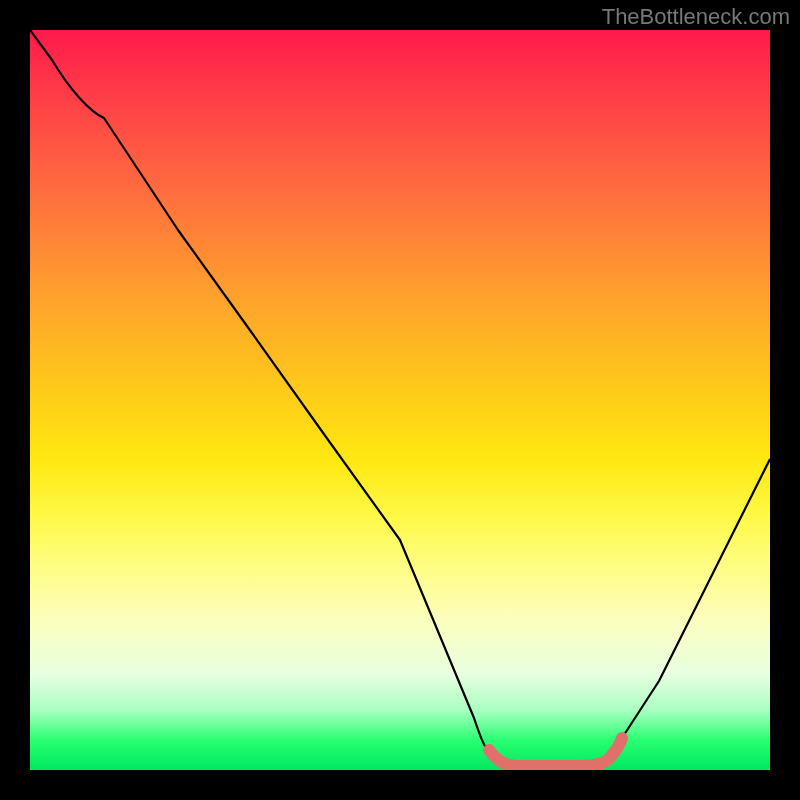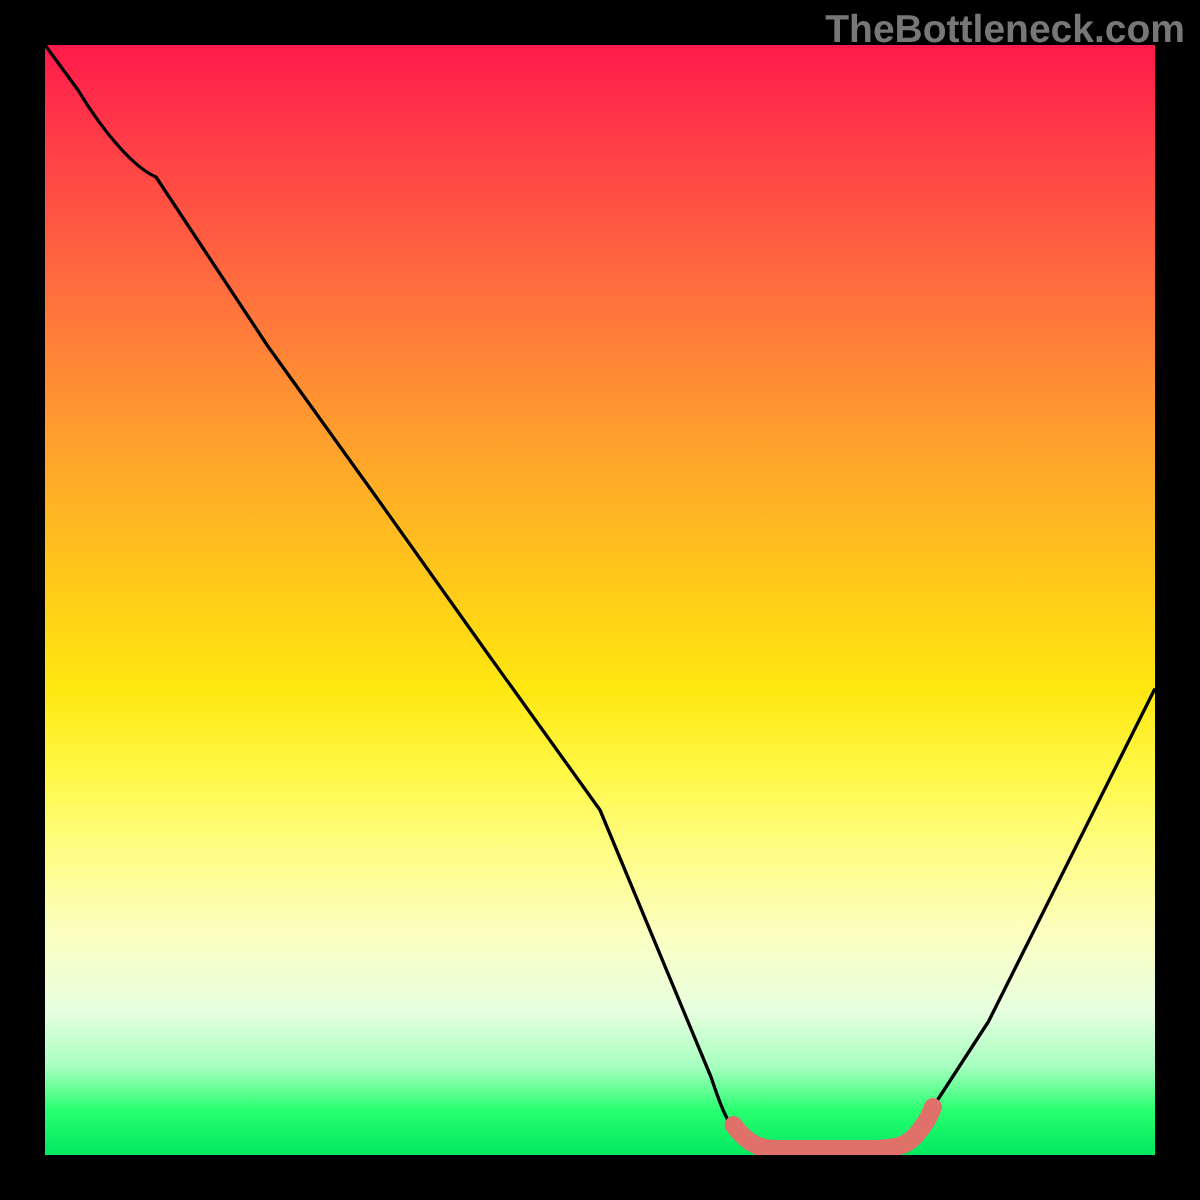--- a/index.html
+++ b/index.html
@@ -14,22 +14,22 @@
   .container {
     position: relative;
     width: 800px;
     height: 800px;
   }
   .watermark {
     position: absolute;
     top: 4px;
     right: 10px;
     color: #777;
-    font-size: 26px;
-    font-weight: bold;
+    font-size: 22px;
+    font-weight: normal;
     z-index: 10;
   }
   .plot-area {
     position: absolute;
     left: 30px;
     top: 30px;
     width: 740px;
     height: 740px;
     overflow: hidden;
   }

